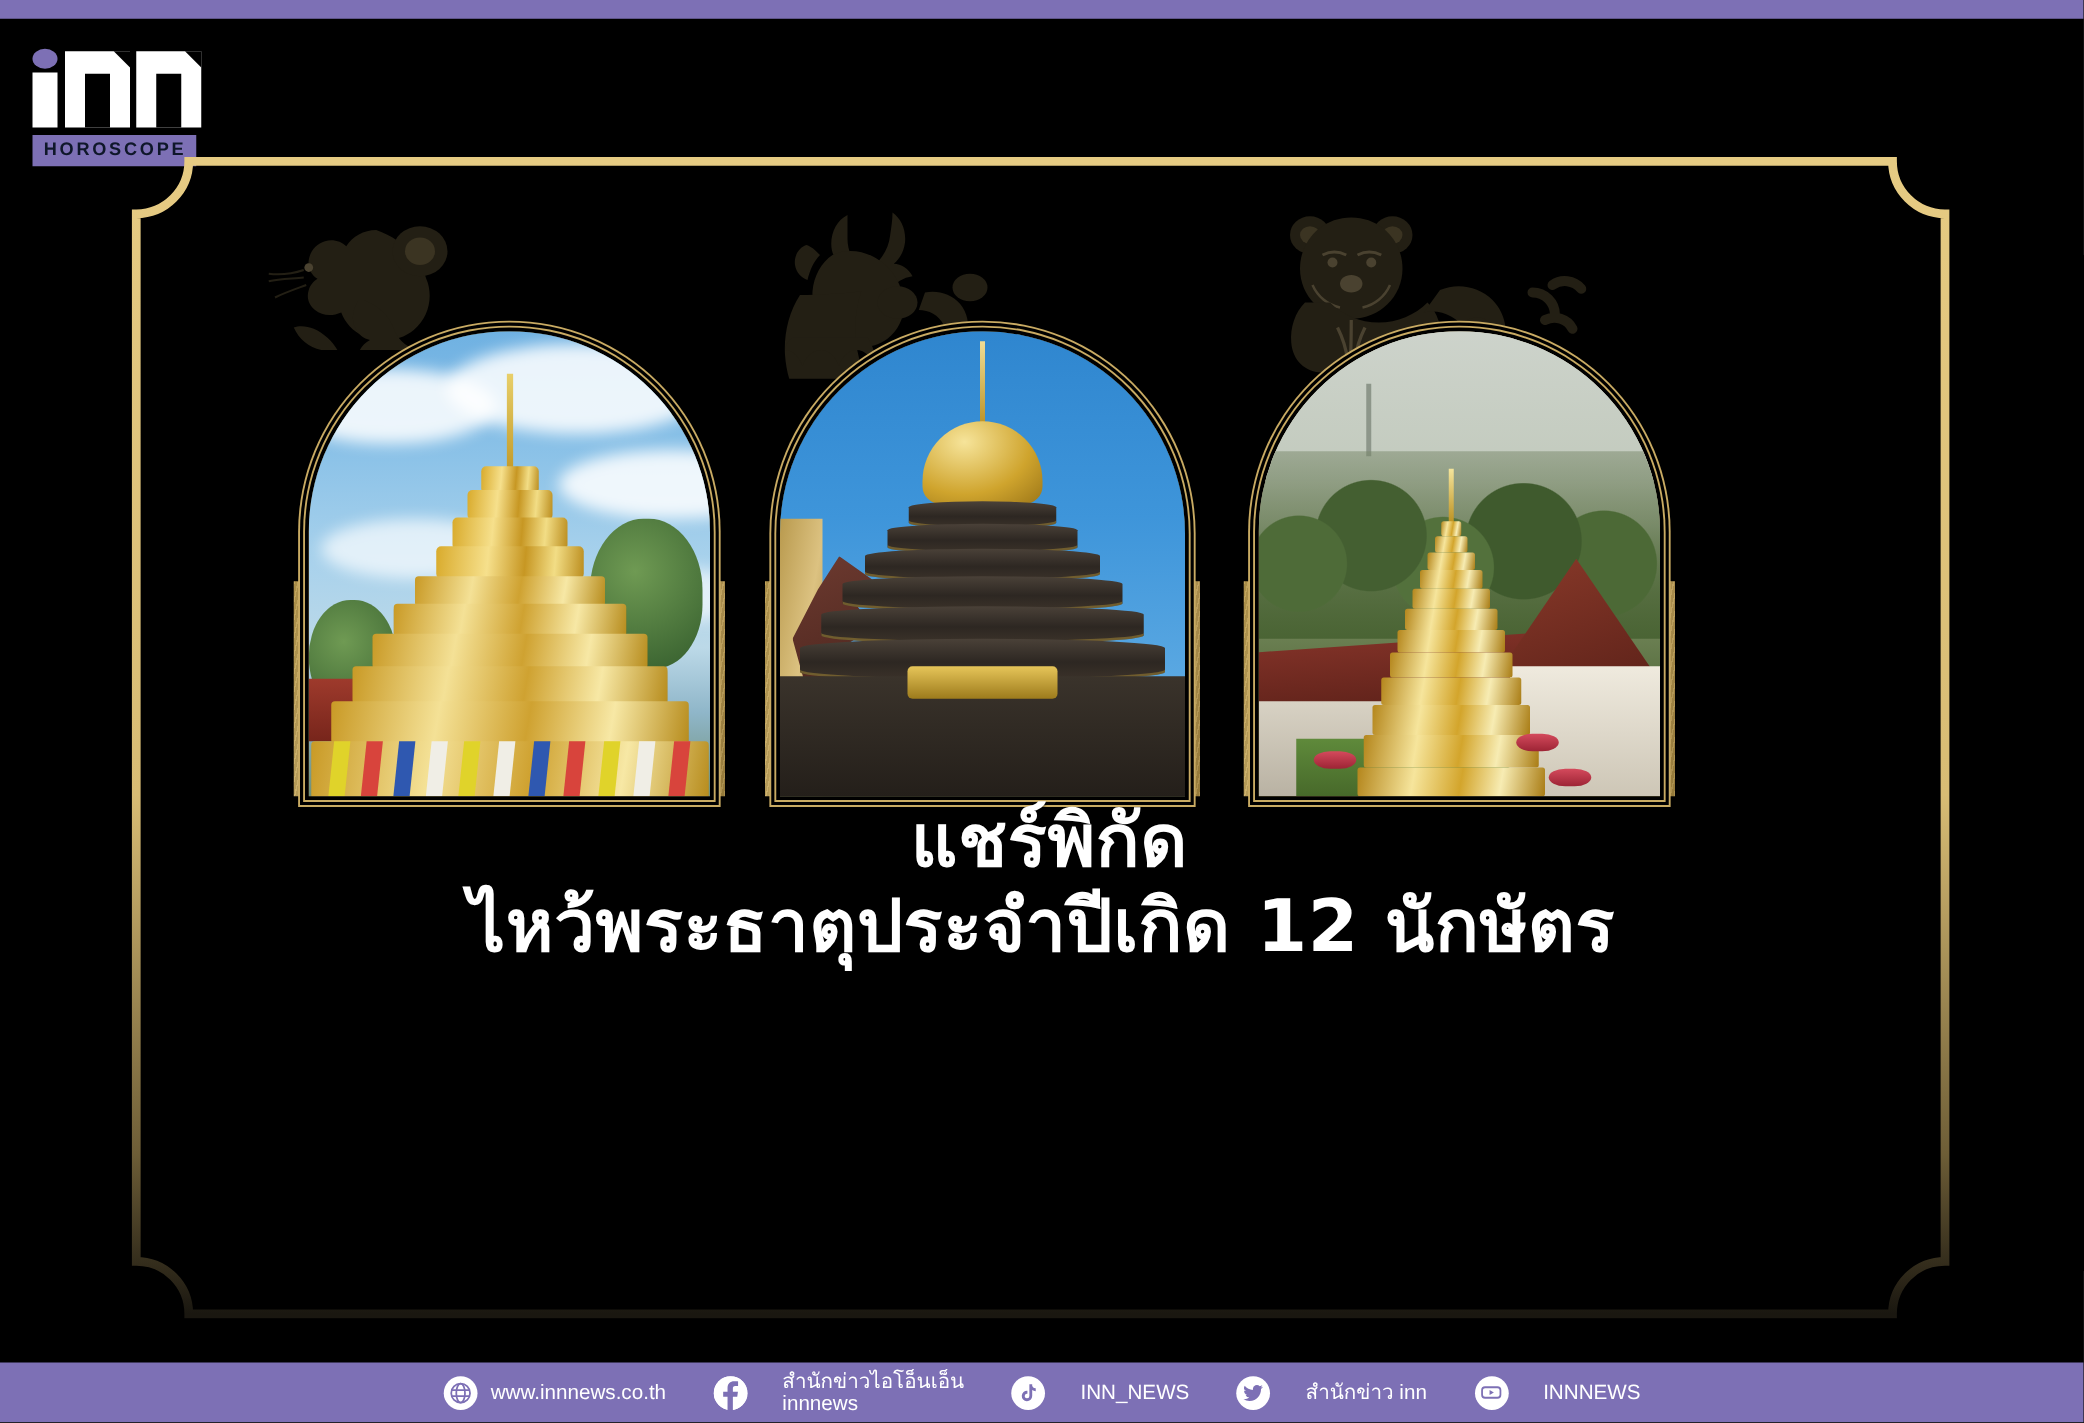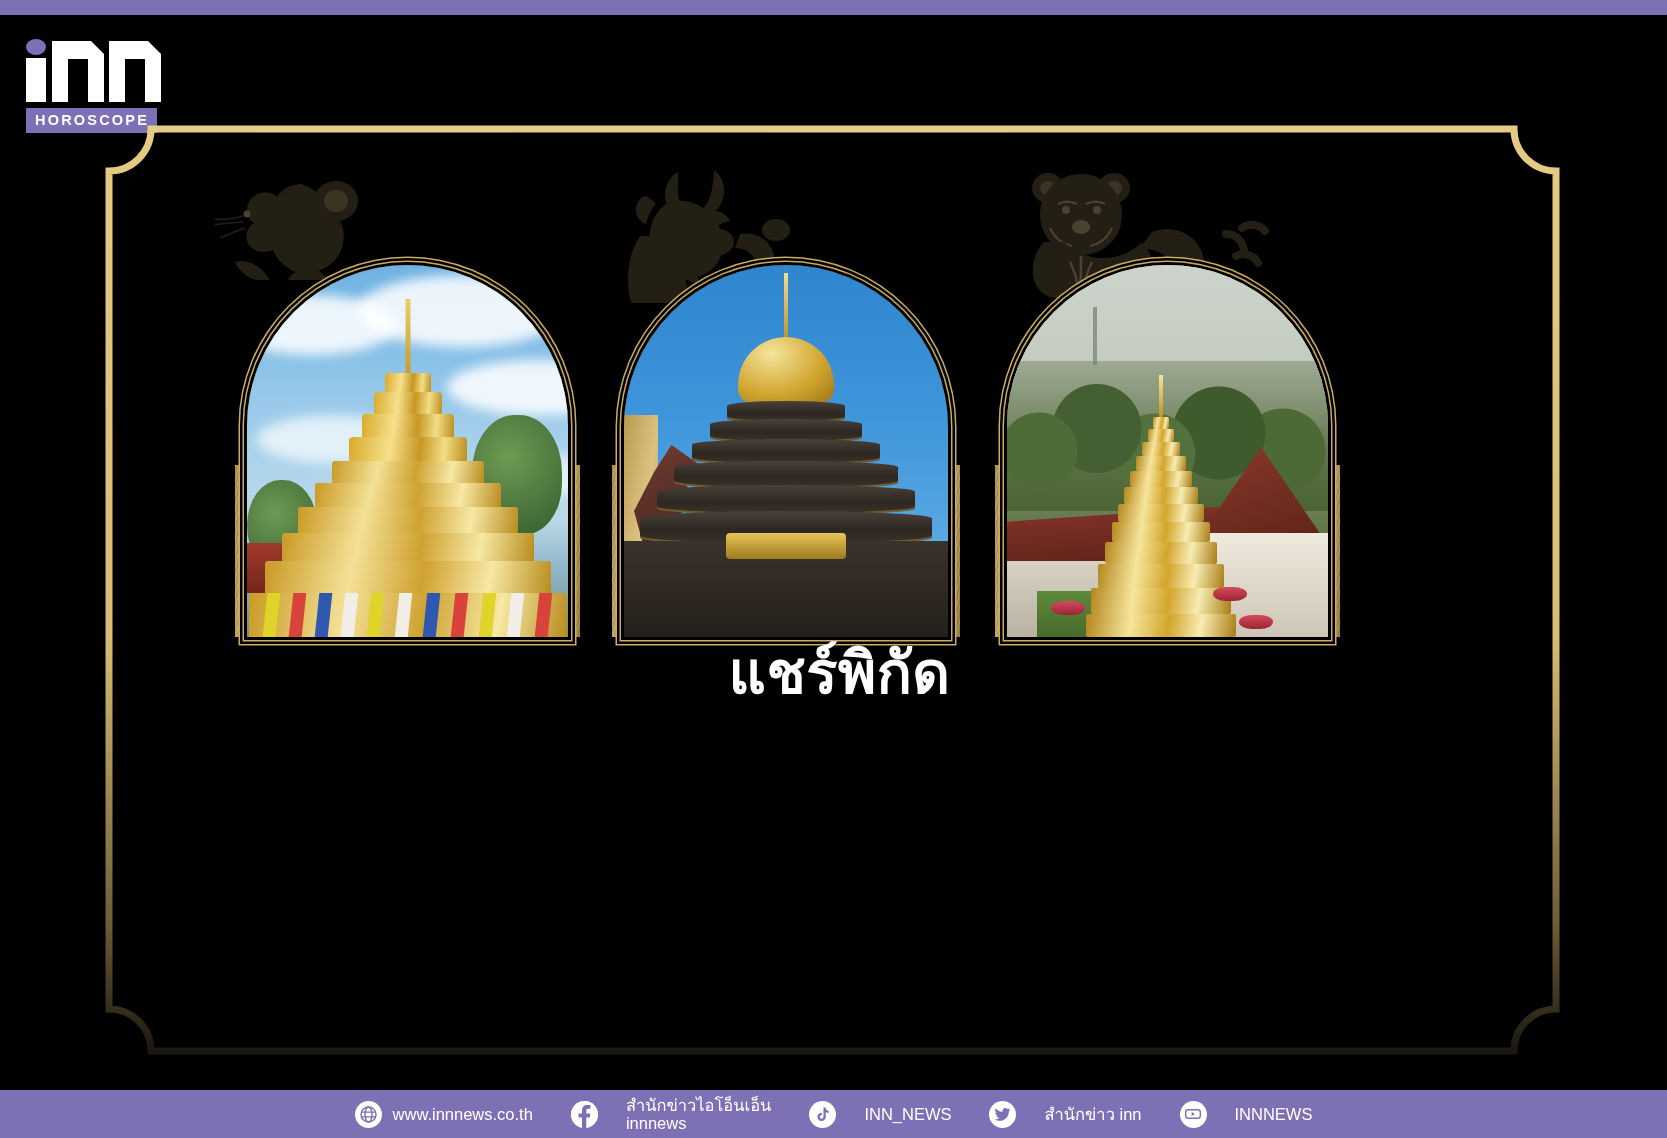--- a/index.html
+++ b/index.html
@@ -46,21 +46,21 @@
     content:""; position:absolute; left:16px; top:18px;
     width:20px; height:43px; background:#000;
   }
   .logo-n1::before, .logo-n2::before{
     content:""; position:absolute; right:0; top:0;
     width:0; height:0;
     border-top:13px solid #000; border-left:13px solid transparent;
   }
   .logo-word{
     position:absolute; left:4px; top:70px;
-    background:#7d70b5; color:#ffffff;
+    background:#7d70b5; color:#0f172a;
     font-size:14.5px; font-weight:bold; letter-spacing:2.2px;
     padding:5px 8px 5px 9px;
     line-height:1;
   }
 
   
   .frame{
     position:absolute; left:105px; top:125px;
     width:1455px; height:930px;
     pointer-events:none;
@@ -463,20 +463,21 @@
           <span class="umb" style="left:206px;bottom:36px;"></span>
           <span class="umb" style="left:232px;bottom:8px;"></span>
         </div>
       </div>
     </div>
 
   </div>
 
   <div class="headline">
     <div class="hl-1">แชร์พิกัด</div>
+    <div class="hl-2">ไหว้พระธาตุประจำปีเกิด 12 นักษัตร</div>
   </div>
 
   <div class="bar-bottom">
 
     <a class="f-item">
       <span class="f-ico">
         <svg width="19" height="19" viewBox="0 0 24 24" fill="none" stroke="#7d70b5" stroke-width="1.8">
           <circle cx="12" cy="12" r="9.5"></circle>
             <ellipse cx="12" cy="12" rx="4.4" ry="9.5"></ellipse>
           <path d="M2.8 9h18.4M2.8 15h18.4"></path>

